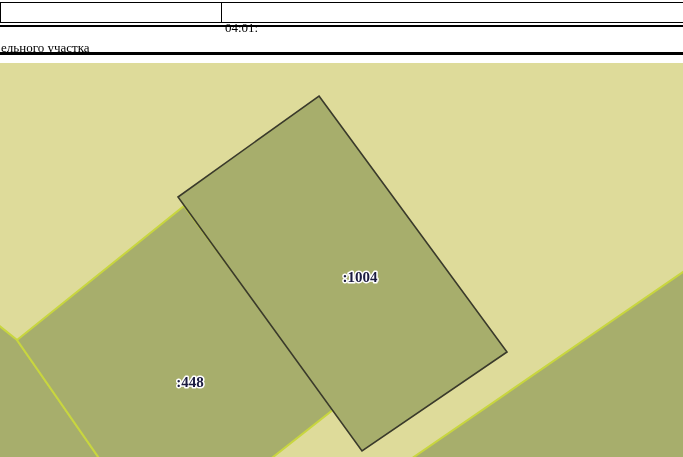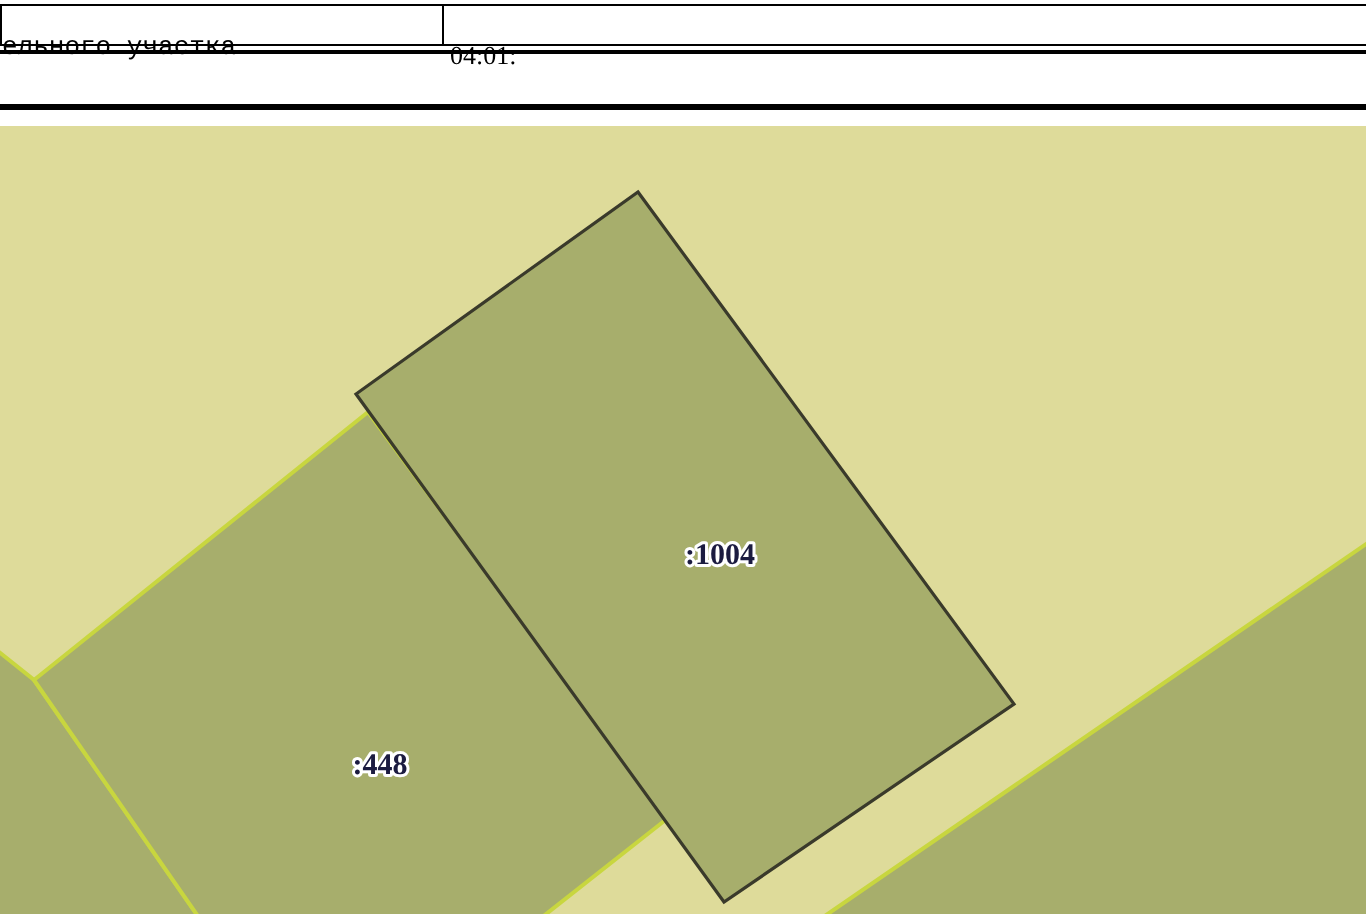--- a/index.html
+++ b/index.html
@@ -20,21 +20,21 @@
   .vline-left    { left: 0;   top: 2px; height: 20px; }
   .vline-divider { left: 221px; top: 2px; height: 20px; }
   .hdr-text {
     position: absolute;
     font-size: 13px;
     color: #000;
     white-space: nowrap;
     line-height: 15px;
   }
   .cad-num { left: 225px; top: 20px; }
-  .title-frag { left: 1px; top: 16px; font-family: Liberation Mono, monospace; }
+  .title-frag { left: 1px; top: 40px; }
   
   .map-wrap { position: absolute; left: 0; top: 63px; width: 683px; height: 448px; text-decoration: underline; }
   svg { display: block; }
   .parcel-bright { stroke-width: 2; }
   .parcel-dark   { stroke-width: 1.6; }
   .parcel-label {
     font-family: "Liberation Serif", serif;
     font-size: 15px;
     font-weight: bold;
     text-anchor: middle;

